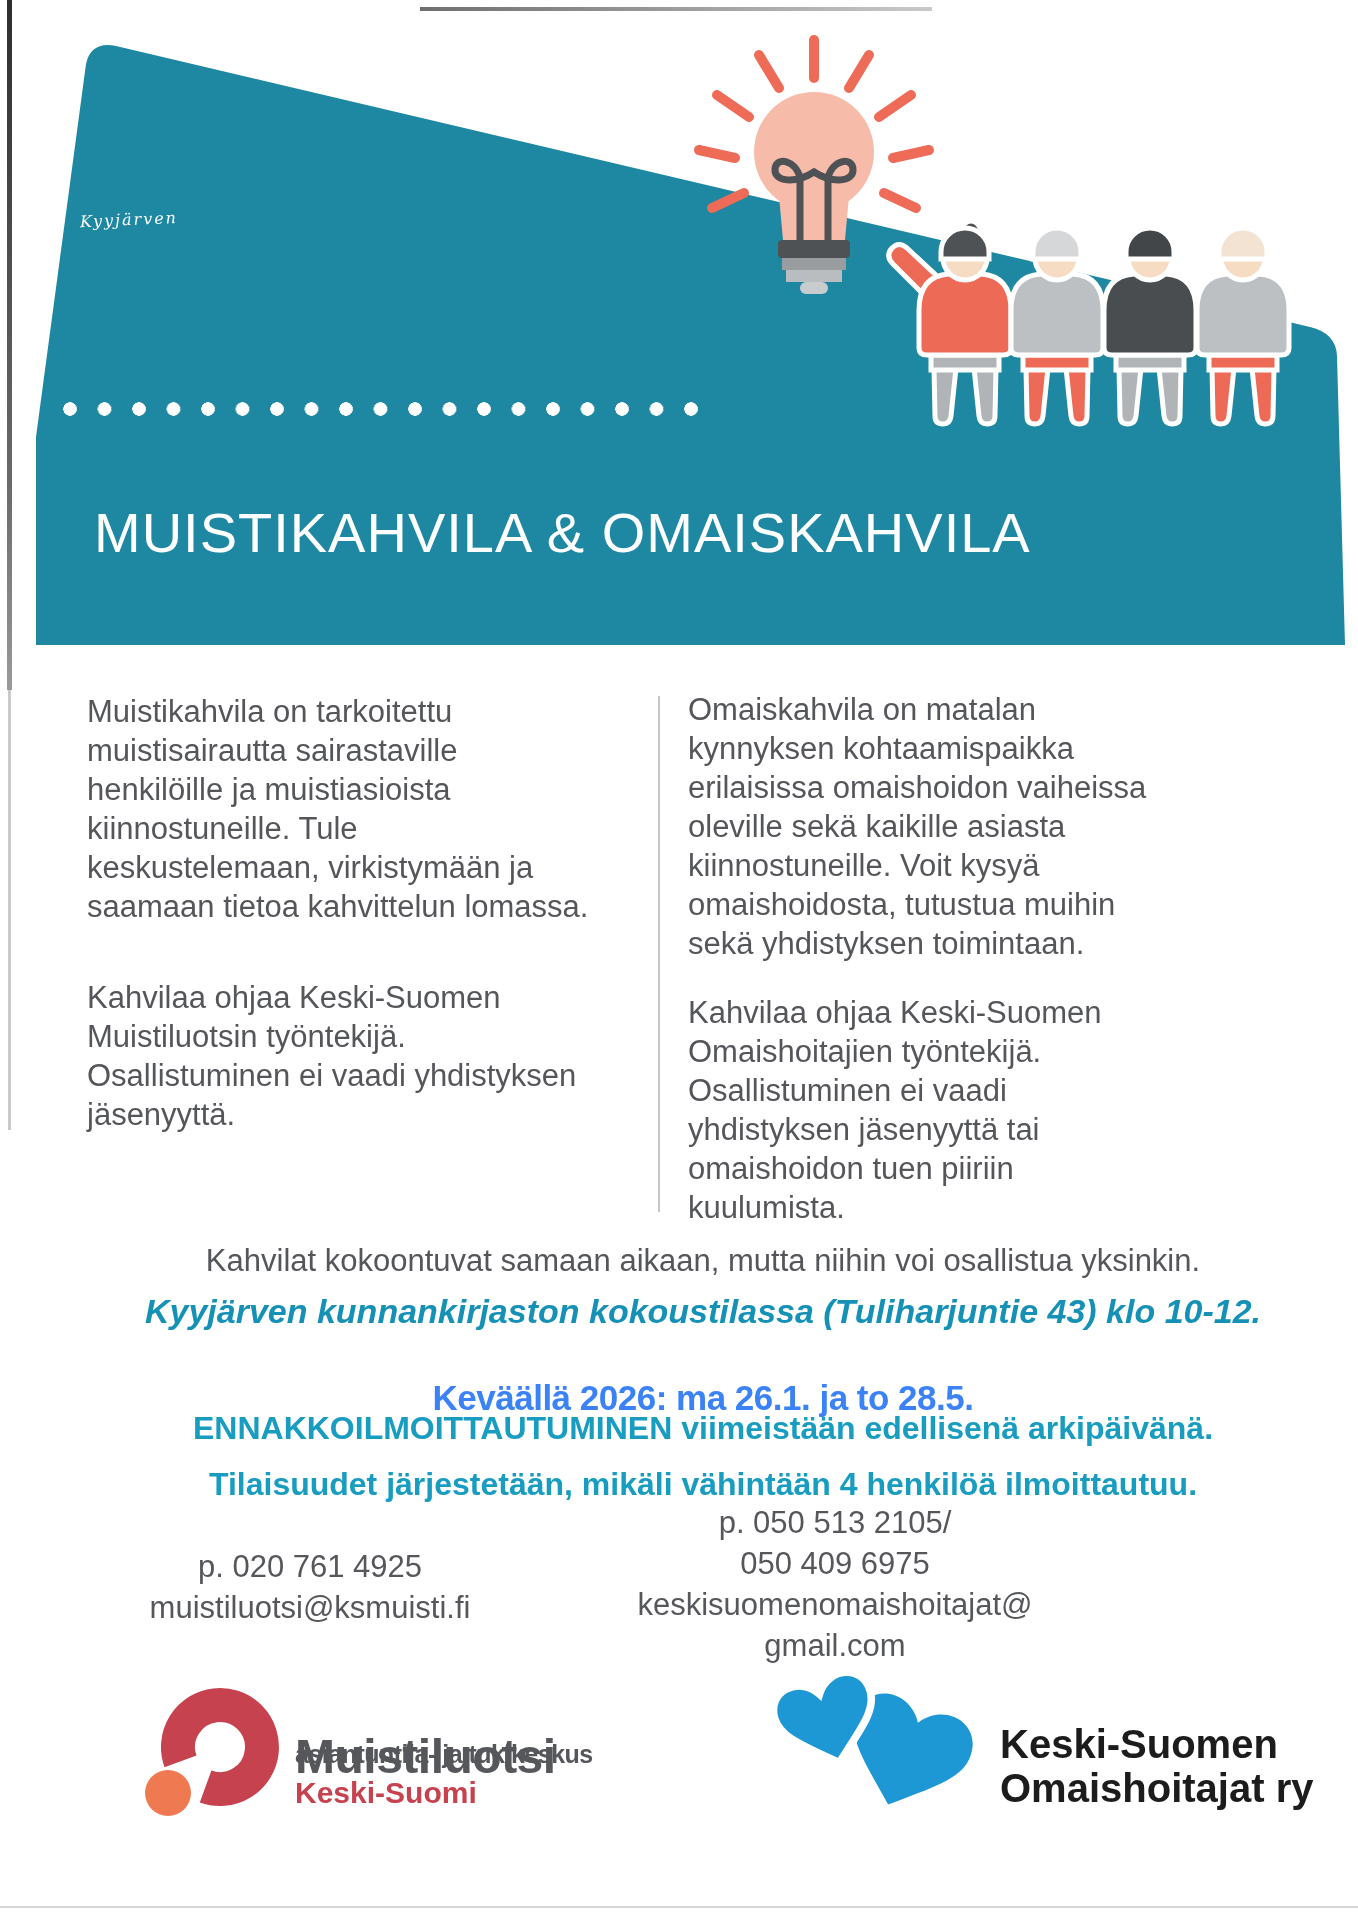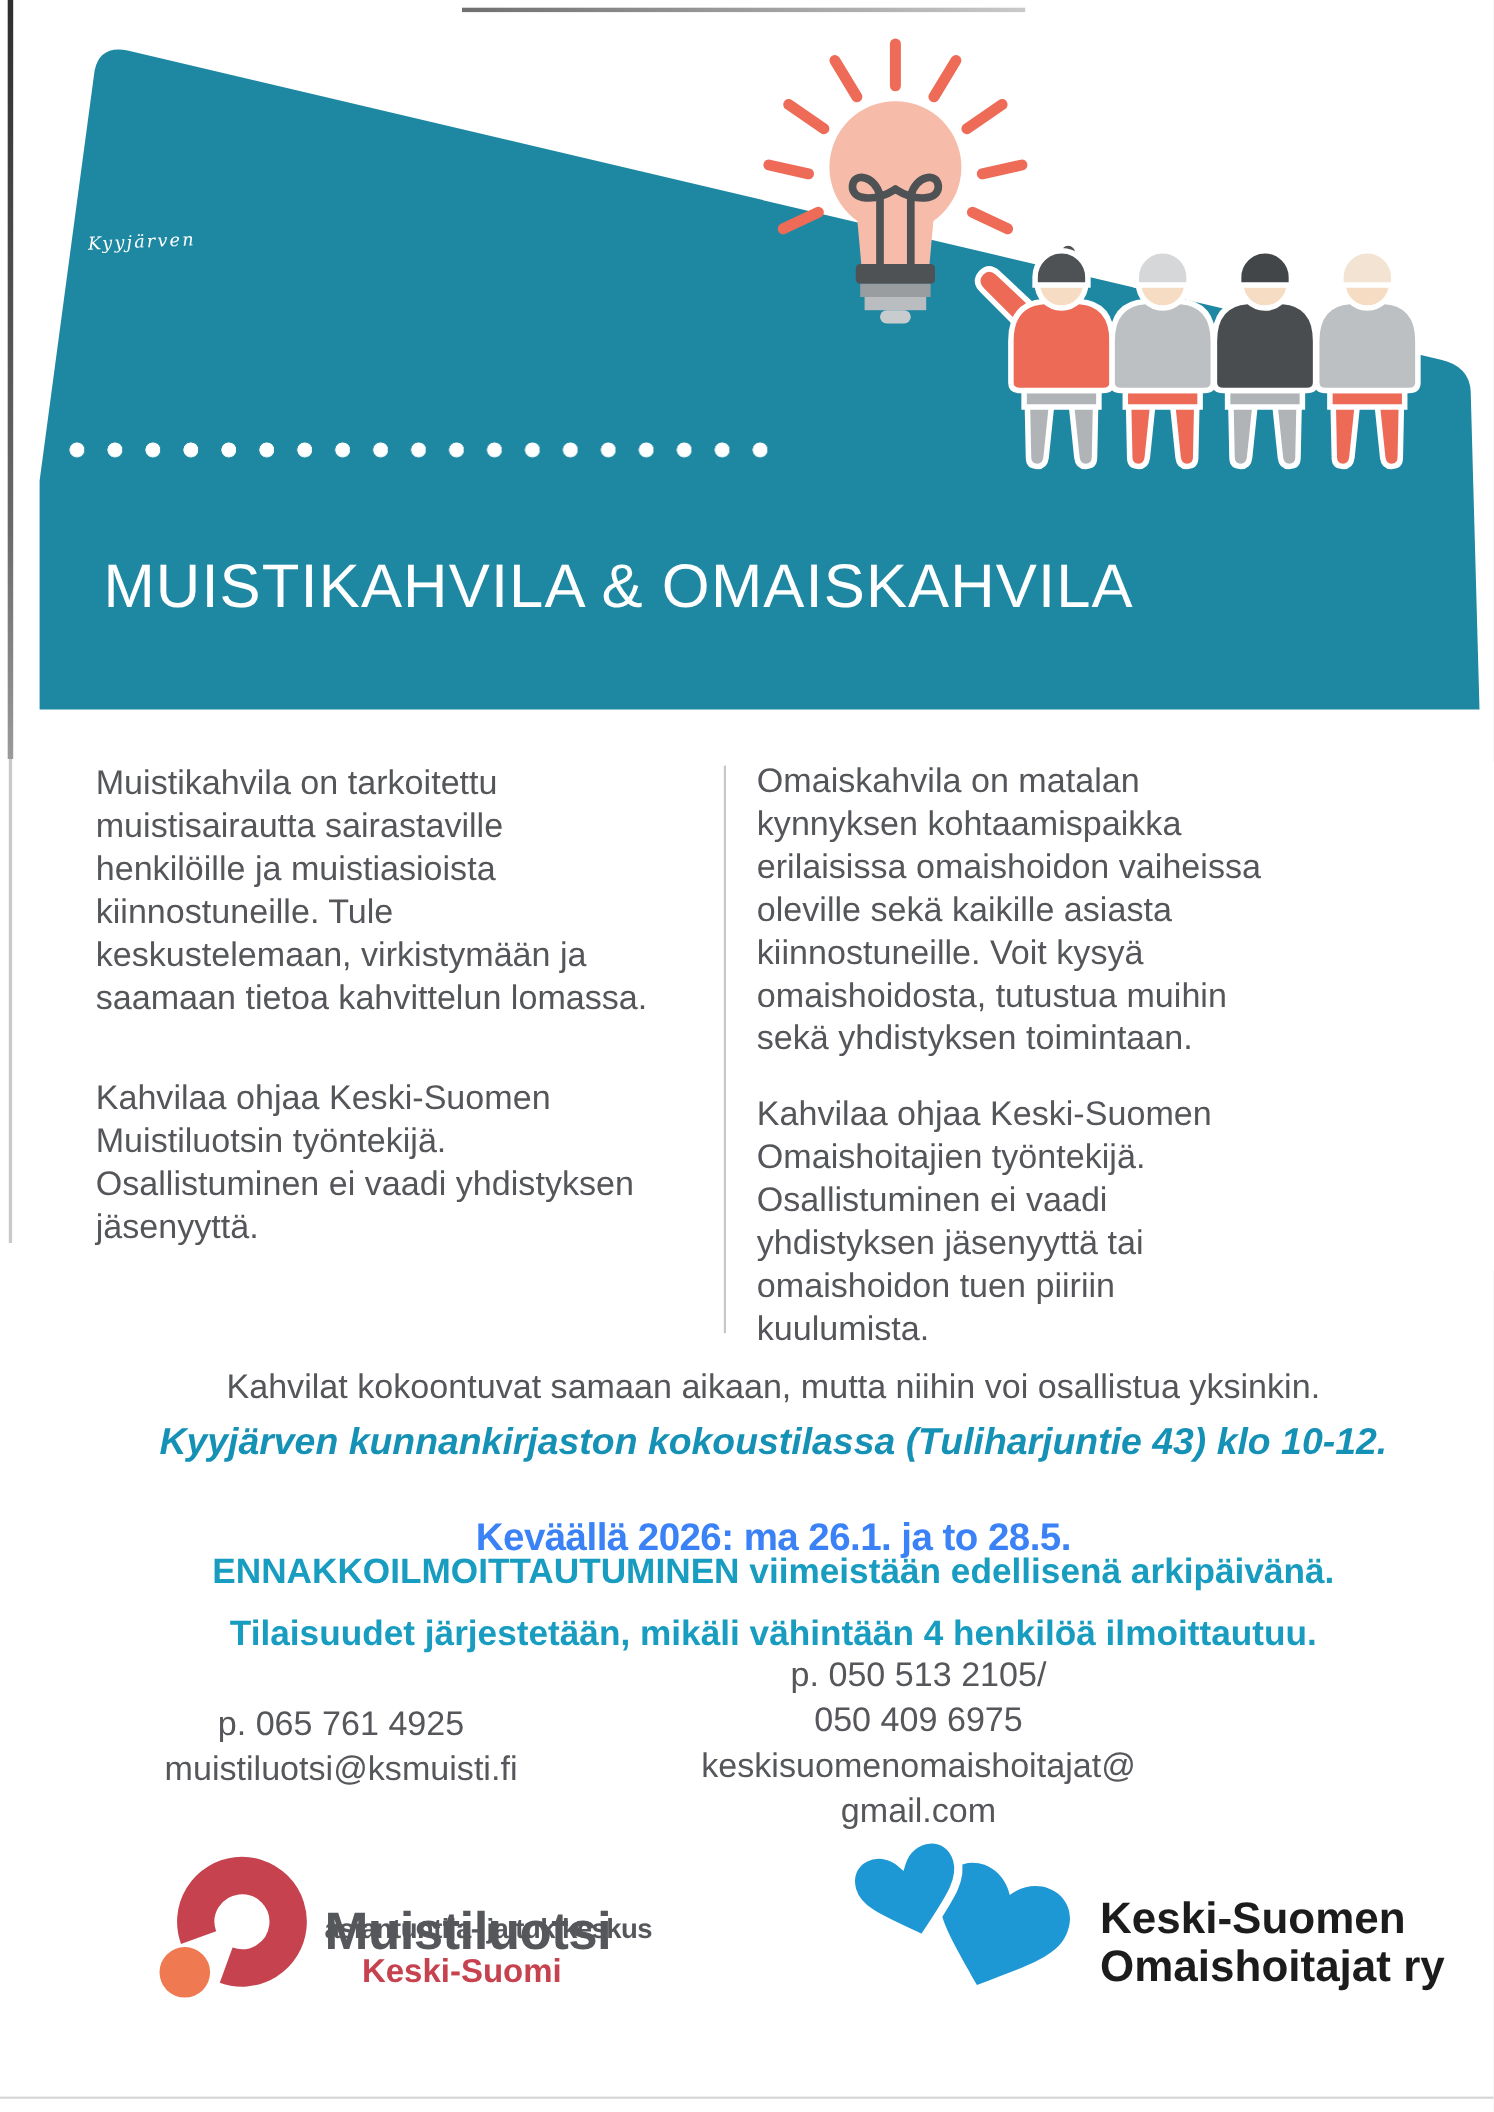--- a/index.html
+++ b/index.html
@@ -29,21 +29,21 @@
   .notice-dates{top:1350px;font-size:35px;font-weight:bold;color:#3b82f6;letter-spacing:-0.5px;margin-top:28px;}
   .notice-reg{top:1410px;font-size:32px;font-weight:bold;color:#189dc0;}
   .notice-min{top:1466px;font-size:32px;font-weight:bold;color:#189dc0;}
   
   .contact{color:#55575b;font-size:31px;line-height:41px;text-align:center;white-space:pre-line;}
   .contact-left{left:60px;top:1546px;width:500px;}
   .contact-right{left:585px;top:1502px;width:500px;}
   
   .ml-name{left:295px;top:1693px;font-size:48px;font-weight:bold;color:#55575b;letter-spacing:-0.5px;margin-top:36px;}
   .ml-sub{left:295px;top:1740px;font-size:25px;font-weight:bold;color:#55575b;letter-spacing:-0.5px;}
-  .ml-region{left:295px;top:1776px;font-size:30px;font-weight:bold;color:#c6424e;margin-left:34px;}
+  .ml-region{left:295px;top:1776px;font-size:30px;font-weight:bold;color:#c6424e;}
   .oh-name{left:1000px;top:1722px;font-size:40px;font-weight:bold;color:#1c1c1c;line-height:44px;white-space:pre-line;}
   
   .edge-line-dark{left:7px;top:0;width:5px;height:690px;
         background:linear-gradient(to bottom,#2e2e2e,#6a6a6a 70%,#9a9a9a);}
   .edge-line-faint{left:8px;top:690px;width:3px;height:440px;background:#c9c9c9;}
   .top-line{left:420px;top:7px;width:512px;height:4px;
         background:linear-gradient(to right,#6f6f6f,#c9c9c9);}
   .bottom-line{left:0;top:1906px;width:1358px;height:2px;background:#d6d6d6;}
 </style>
 </head>
@@ -163,21 +163,21 @@
 omaishoidon tuen piiriin
 kuulumista.</p>
   </div>
 
   <div class="abs center-line notice-joint">Kahvilat kokoontuvat samaan aikaan, mutta niihin voi osallistua yksinkin.</div>
   <div class="abs center-line notice-location">Kyyjärven kunnankirjaston kokoustilassa (Tuliharjuntie 43) klo 10-12.</div>
   <div class="abs center-line notice-dates">Keväällä 2026: ma 26.1. ja to 28.5.</div>
   <div class="abs center-line notice-reg">ENNAKKOILMOITTAUTUMINEN viimeistään edellisenä arkipäivänä.</div>
   <div class="abs center-line notice-min">Tilaisuudet järjestetään, mikäli vähintään 4 henkilöä ilmoittautuu.</div>
 
-  <div class="abs contact contact-left">p. 065 761 4925
+  <div class="abs contact contact-left">p. 020 761 4925
 muistiluotsi@ksmuisti.fi</div>
   <div class="abs contact contact-right">p. 050 513 2105/
 050 409 6975
 keskisuomenomaishoitajat@
 gmail.com</div>
 
   <svg class="abs" style="left:140px;top:1675px" width="150" height="150" viewBox="0 0 150 150">
     <path d="M 40.5 86.4 A 42 42 0 1 1 65.6 111.5" fill="none" stroke="#c6424e" stroke-width="34"></path>
     <circle cx="28" cy="118" r="23" fill="#ef7a52"></circle>
   </svg>

